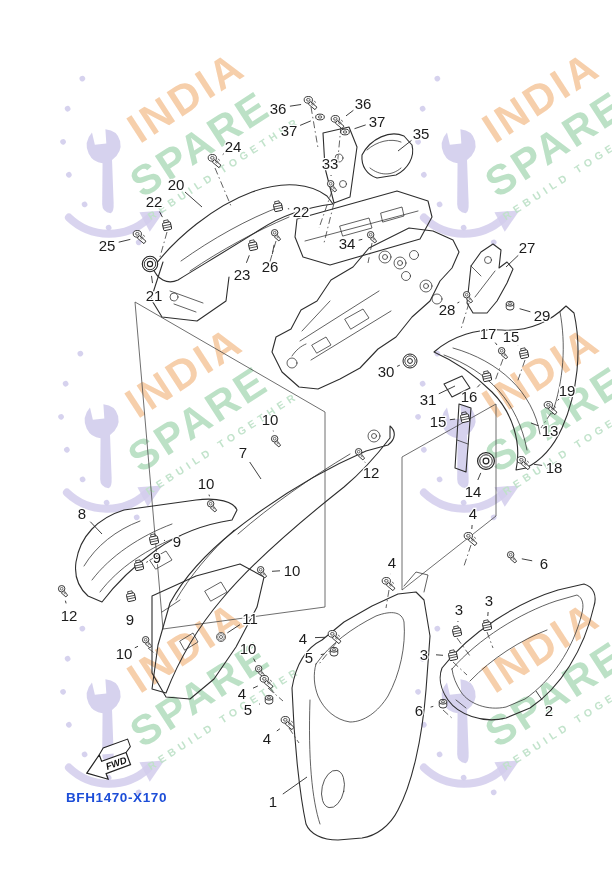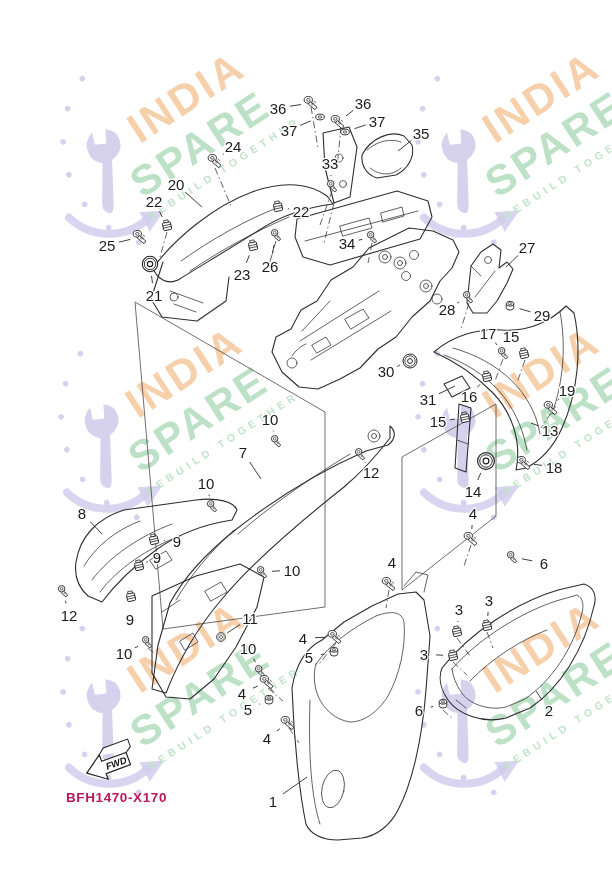--- a/index.html
+++ b/index.html
@@ -6,21 +6,21 @@
   .stage{position:relative;width:612px;height:869px;background:#ffffff;overflow:hidden;
          font-family:"Liberation Sans",sans-serif;}
   .stage svg{position:absolute;left:0;top:0;}
   .thin{stroke-width:.75;}
   .zone{stroke:#4a4a4a;stroke-width:.8;fill:none;}
   .dd{stroke:#3a3a3a;stroke-width:.8;fill:none;stroke-dasharray:7 3 1.5 3;}
   .callout{font-size:15px;fill:#1c1c1c;font-weight:400;
            paint-order:stroke;stroke:#ffffff;stroke-width:2.5px;}
   .leader{stroke:#2a2a2a;stroke-width:.9;}
   .part-code{position:absolute;left:66px;top:790px;font-size:13.5px;font-weight:600;
-             color:#be185d;letter-spacing:.6px;}
+             color:#1d4ed8;letter-spacing:.6px;}
   .fwd-text{font-size:9.5px;font-weight:700;font-style:italic;fill:#111;}
 </style>
 </head>
 <body>
 
 <div class="stage">
   <svg width="612" height="869" viewBox="0 0 612 869">
     <defs>
       <symbol id="i-bolt" viewBox="-10 -10 20 20">
         <ellipse cx="-3" cy="-3.5" rx="4.6" ry="3.7" fill="#fff" stroke="#222" stroke-width="1"></ellipse>

